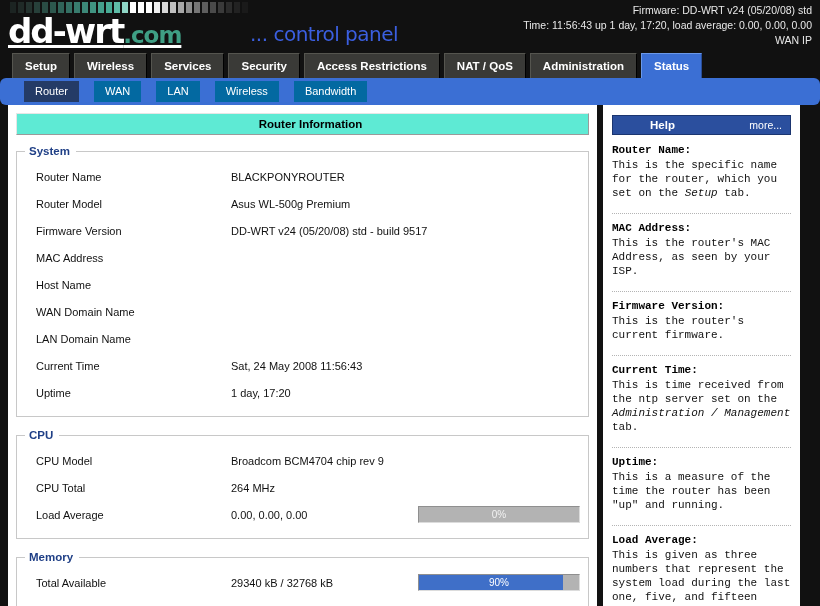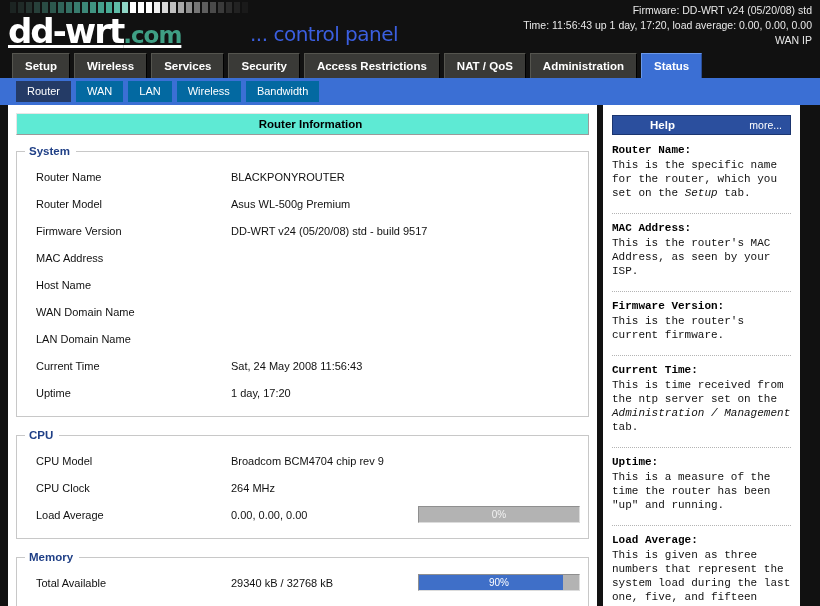--- a/index.html
+++ b/index.html
@@ -112,25 +112,26 @@
     border-top: 1px solid #6a98e8;
     border-left: 1px solid #6a98e8;
     border-right: 1px solid #2a4e98;
   }
 
   
   .subtabs {
     position: relative;
     height: 27px;
     background: #3b6fd4;
-    padding-left: 16px;
+    padding-left: 24px;
     box-sizing: border-box;
     display: flex;
     align-items: center;
-    gap: 5px;
+    gap: 15px;
+    border-radius: 6px;
   }
   .stab {
     height: 21px;
     line-height: 21px;
     padding: 0 11px;
     font-size: 11px;
     color: #ffffff;
     background: #0369a1;
     white-space: nowrap;
     cursor: pointer;
@@ -401,21 +402,21 @@
       </fieldset>
 
       <fieldset class="section">
         <legend>CPU</legend>
         <div id="cpu-rows">
             <div class="row">
               <div class="label">CPU Model</div>
               <div class="value">Broadcom BCM4704 chip rev 9</div>
             </div>
             <div class="row">
-              <div class="label">CPU Clock</div>
+              <div class="label">CPU Total</div>
               <div class="value">264 MHz</div>
             </div>
           </div>
         <div class="row">
           <div class="label">Load Average</div>
           <div class="value">0.00, 0.00, 0.00</div>
           <div class="bar-cell">
             <div class="bar">
               <div class="bar-fill" id="cpu-bar-fill" style="width: 0%;"></div>
               <div class="bar-label dark">0%</div>

